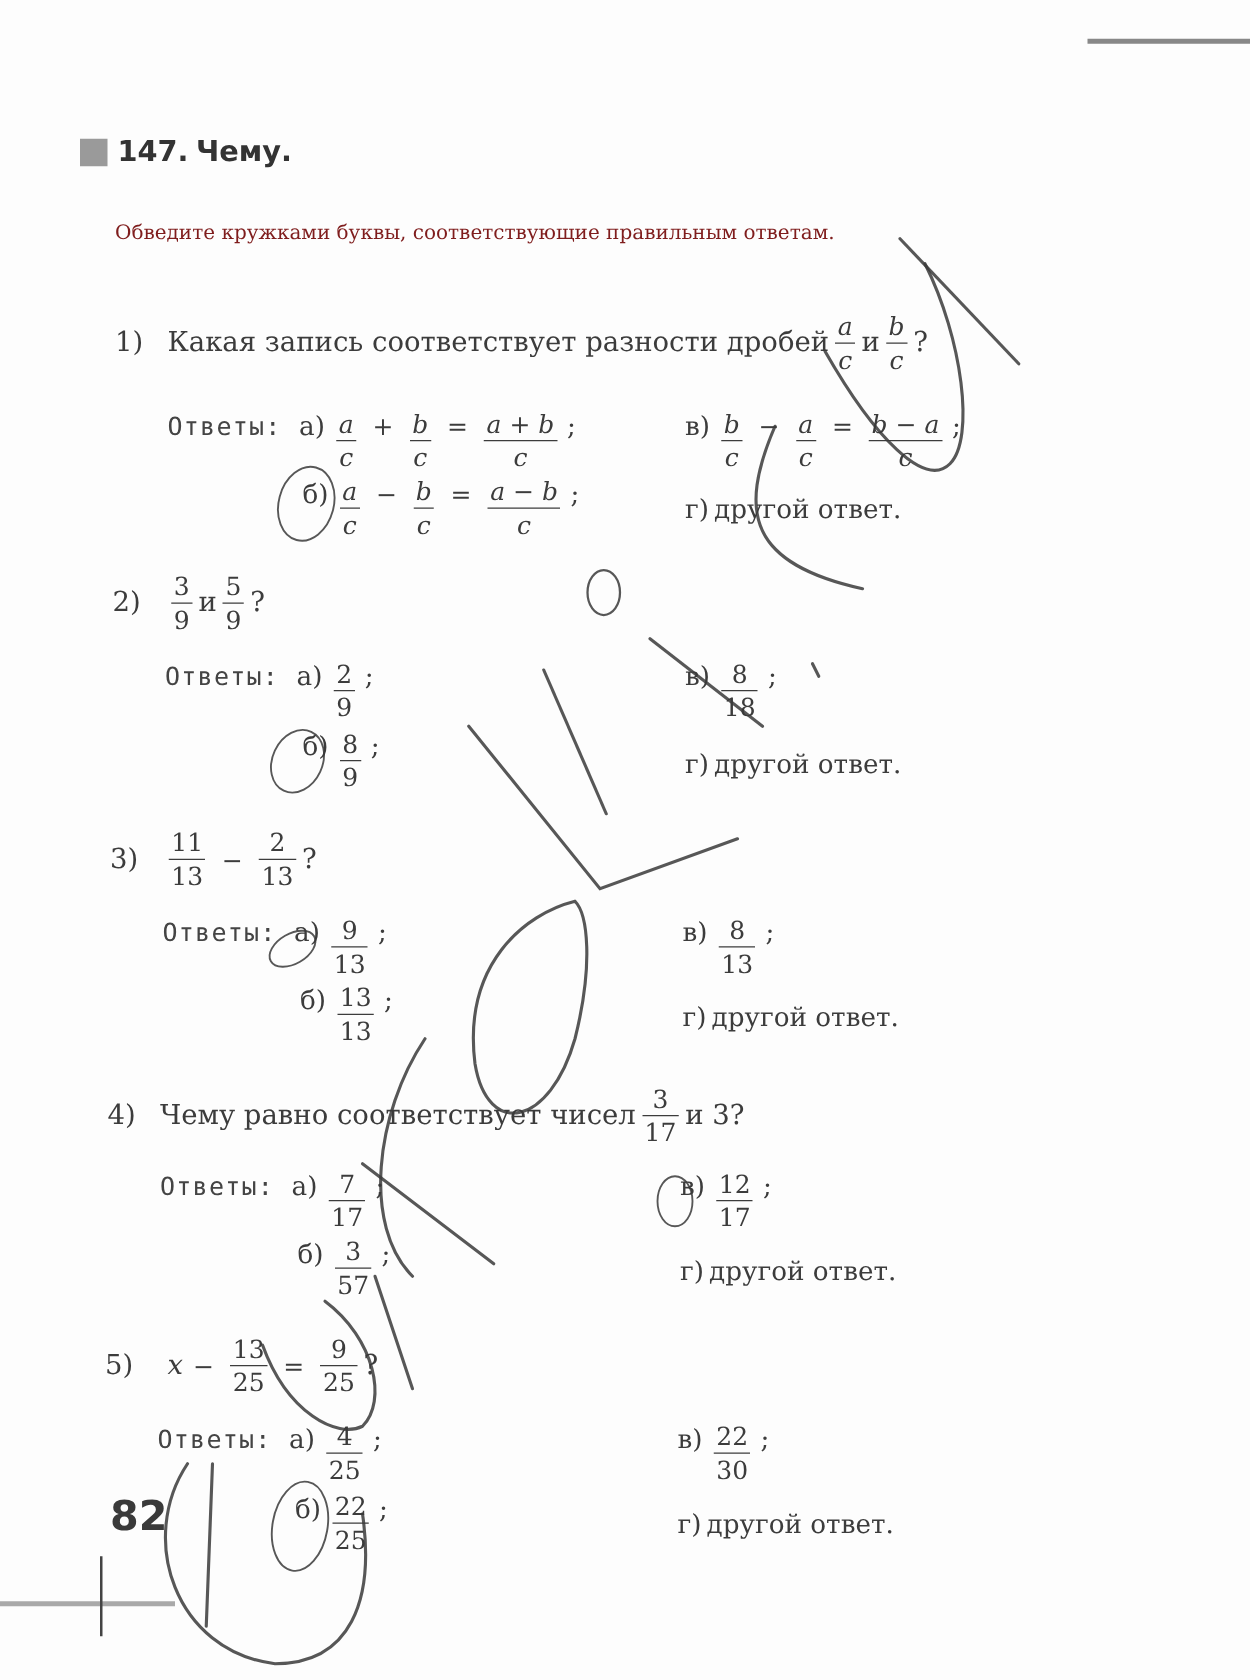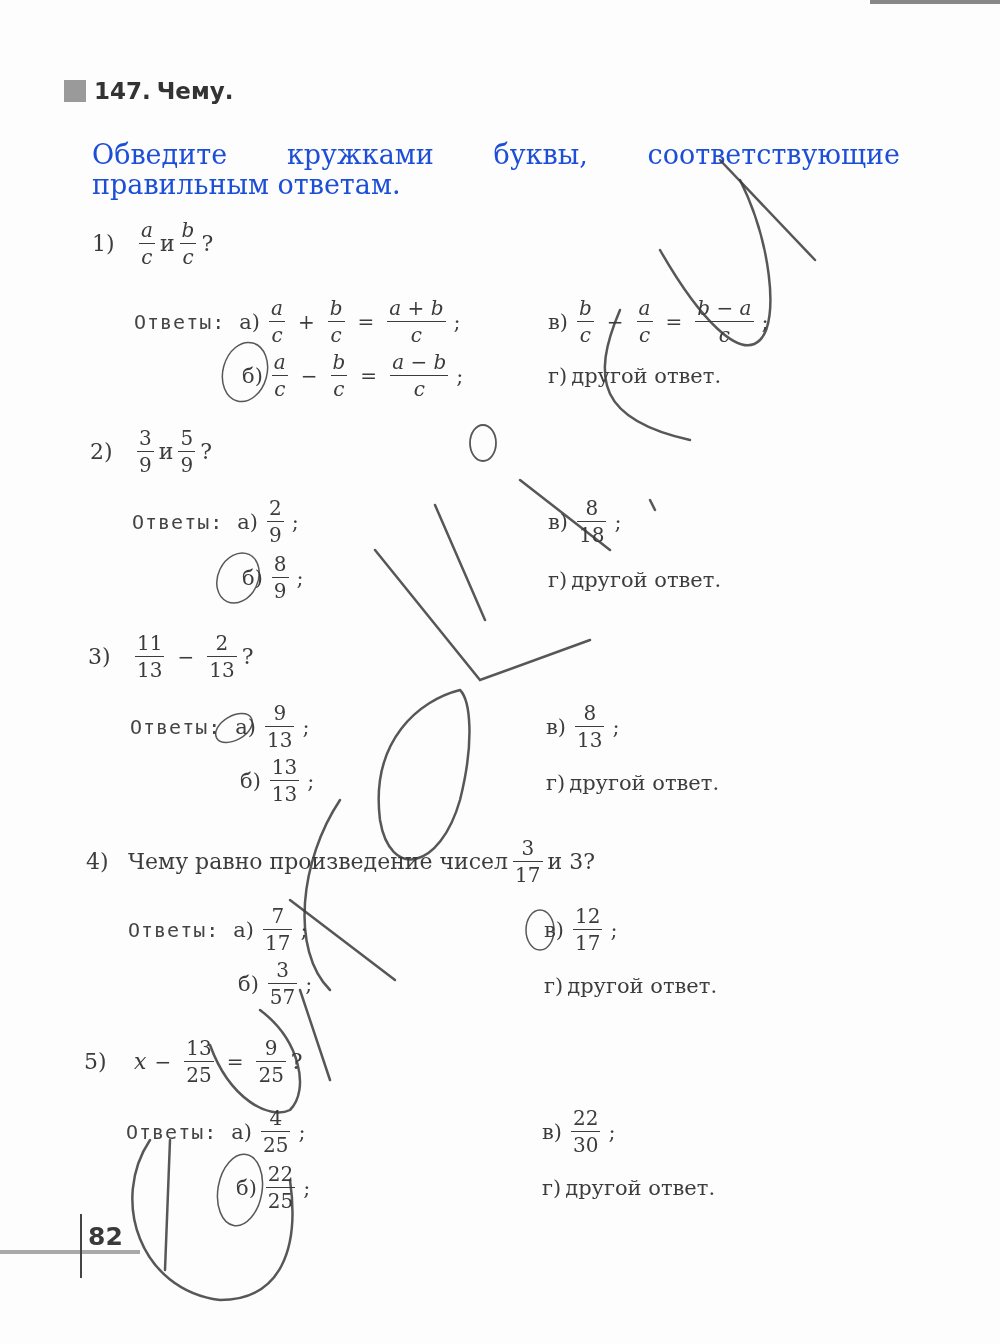--- a/index.html
+++ b/index.html
@@ -1,59 +1,59 @@
 <!DOCTYPE html>
 <html><head>
 <meta charset="utf-8">
 <style>
   html, body { margin: 0; padding: 0; }
   body {
     width: 1000px; height: 1344px; position: relative; overflow: hidden;
     background: #fdfdfd; color: #3a3a3a;
     font-family: "DejaVu Serif", "Liberation Serif", serif;
   }
-  .page { position: absolute; inset: 0; }
+  .page { position: absolute; inset: 0; margin-top: 31px; }
   .title {
     position: absolute; left: 64px; top: 78px; display: flex; align-items: center;
     font-family: "DejaVu Sans", "Liberation Sans", sans-serif; font-weight: bold;
     font-size: 23px; color: #333;
   }
   .title .square { width: 22px; height: 22px; background: #9a9a9a; margin-right: 8px; }
   .title .num { margin-right: 6px; }
   .intro {
     position: absolute; left: 92px; top: 140px; width: 808px;
-    font-size: 27px; line-height: 30px; text-align: justify; text-align-last: left;
-    color: #1d4ed8;
+    font-size: 16px; line-height: 30px; text-align: justify; text-align-last: left;
+    color: #7f1d1d;
   }
   .q { position: absolute; left: 0; width: 1000px; height: 200px; }
   .q-line {
     position: absolute; display: flex; align-items: center; font-size: 22px; color: #3c3c3c;
     white-space: nowrap;
   }
   .q-num { display: inline-block; width: 42px; }
   .frac {
     display: inline-flex; flex-direction: column; align-items: center;
     vertical-align: middle; margin: 0 5px; line-height: 1;
   }
   .frac .n, .frac .d { font-size: 20px; padding: 0 2px; }
   .frac .bar { align-self: stretch; height: 1.3px; background: #3c3c3c; margin: 3px 0; }
   .it { font-style: italic; }
   .ans-label {
     font-family: "DejaVu Sans Mono", "Liberation Mono", monospace;
     font-size: 20px; letter-spacing: 1px; color: #444; margin-right: 14px;
   }
-  .opt { position: absolute; display: flex; align-items: center; font-size: 21px; color: #3c3c3c; white-space: nowrap; }
+  .opt { position: absolute; display: flex; align-items: flex-start; font-size: 21px; color: #3c3c3c; white-space: nowrap; }
   .opt .letter { margin-right: 4px; }
   .op { margin: 0 8px; font-size: 20px; }
   .semi { margin-left: 3px; }
   .footer-line { position: absolute; left: 0; top: 1250px; width: 140px; height: 4px; background: #a9a9a9; }
   .footer-tick { position: absolute; left: 80px; top: 1214px; width: 1.5px; height: 64px; background: #444; }
   .page-number {
-    position: absolute; left: 88px; top: 1222px; font-family: "DejaVu Sans", "Liberation Sans", sans-serif;
-    font-weight: bold; font-size: 25px; color: #3a3a3a;
+    position: absolute; left: 88px; top: 1162px; font-family: "DejaVu Sans", "Liberation Sans", sans-serif;
+    font-weight: bold; font-size: 33px; color: #3a3a3a;
   }
   .pencil { position: absolute; inset: 0; pointer-events: none; }
   .pencil path, .pencil ellipse { fill: none; stroke: #3a3a3a; stroke-linecap: round; opacity: 0.85; }
   .topmark { position: absolute; left: 870px; top: 0; width: 130px; height: 4px; background: #888; }
 </style>
 </head>
 <body>
 
 <div class="page">
   <div class="topmark"></div>
@@ -62,20 +62,21 @@
     <span class="square"></span>
     <span class="num">147.</span>
     <span>Чему.</span>
   </div>
 
   <div class="intro">Обведите кружками буквы, соответствующие правильным ответам.</div>
 
   <div class="q" style="top:210px">
     <div class="q-line" style="left:92px; top:10px">
       <span class="q-num">1)</span>
+      <span>Какая запись соответствует разности дробей</span>
       <span class="frac it">
           <span class="n">a</span>
           <span class="bar"></span>
           <span class="d">c</span>
         </span>
       <span>и</span>
       <span class="frac it">
           <span class="n">b</span>
           <span class="bar"></span>
           <span class="d">c</span>
@@ -248,21 +249,21 @@
     </div>
     <div class="opt" style="left:546px; top:146px">
       <span class="letter">г)</span>
       <span>другой ответ.</span>
     </div>
   </div>
 
   <div class="q" style="top:830px">
     <div class="q-line" style="left:86px; top:8px">
       <span class="q-num">4)</span>
-      <span>Чему равно произведение чисел</span>
+      <span>Чему равно соответствует чисел</span>
       <span class="frac">
           <span class="n">3</span>
           <span class="bar"></span>
           <span class="d">17</span>
         </span>
       <span>и 3?</span>
     </div>
     <div class="opt" style="left:128px; top:76px">
       <span class="ans-label">Ответы:</span>
       <span class="letter">а)</span>

